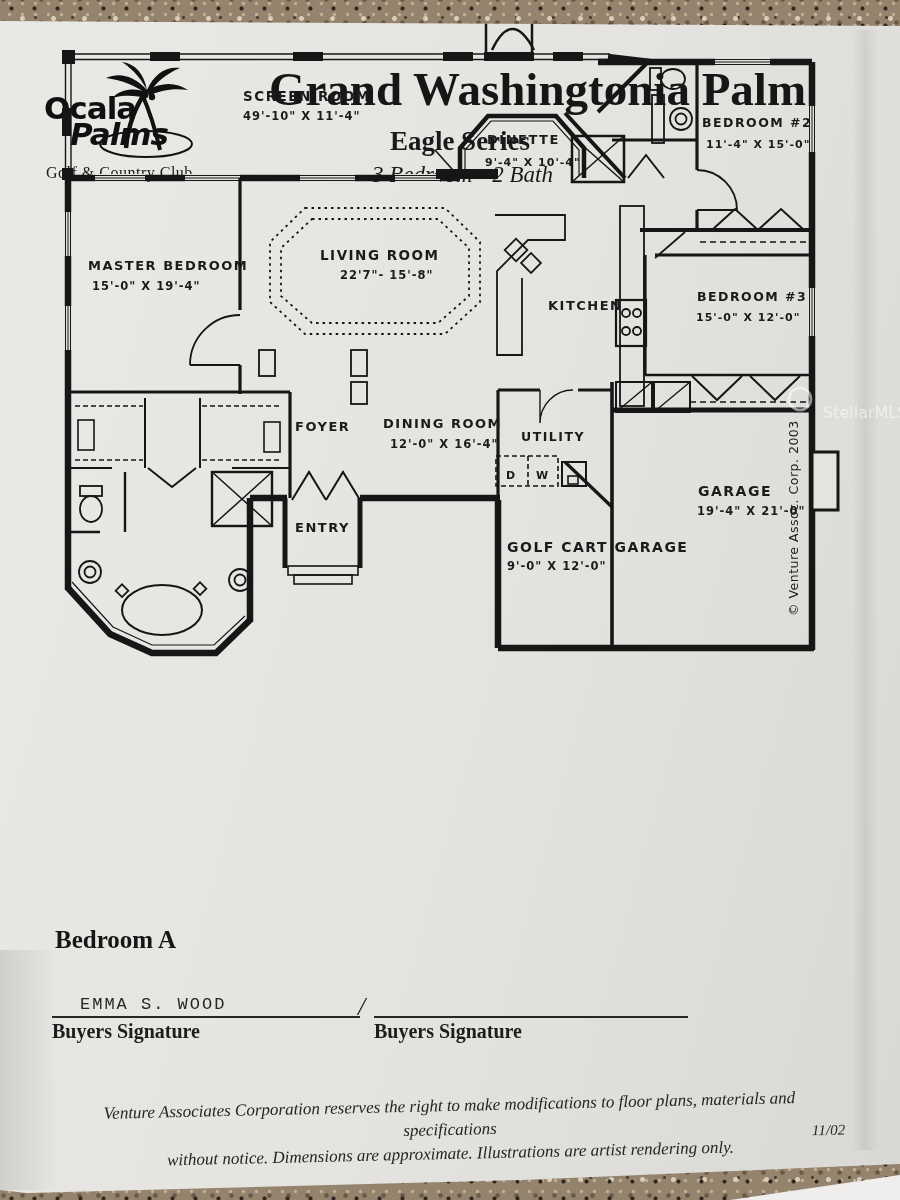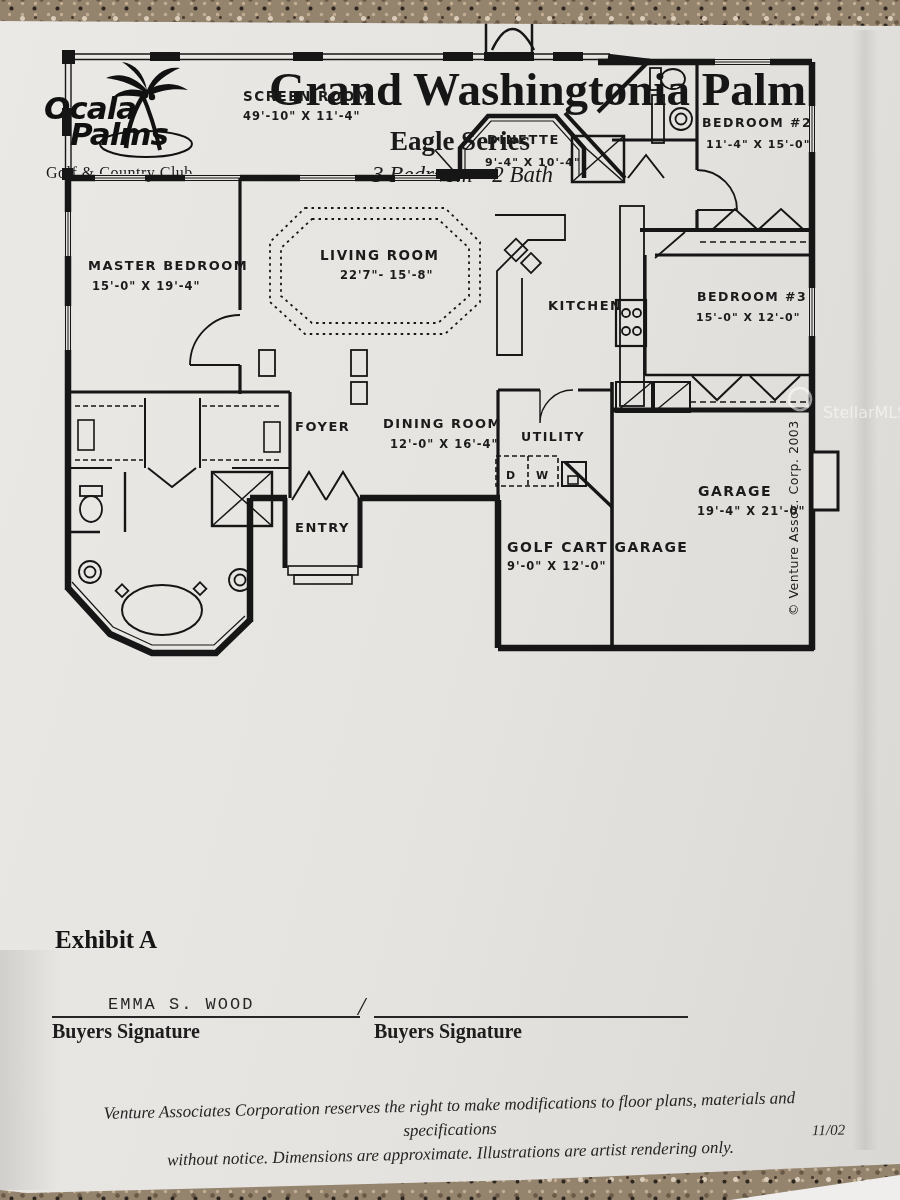--- a/index.html
+++ b/index.html
@@ -30,34 +30,34 @@
     position:absolute;left:852px;top:30px;width:26px;height:1120px;
     background:linear-gradient(90deg,transparent,rgba(0,0,0,0.07),transparent);
   }
   .shade-bl{
     position:absolute;left:0;top:950px;width:60px;height:240px;
     background:linear-gradient(90deg,rgba(0,0,0,0.10),transparent);
   }
   
   .logo-wrap{position:absolute;left:40px;top:56px;width:200px;height:140px;color:#101010;}
   .logo-palm{position:absolute;left:52px;top:0px;}
-  .logo-line1{position:absolute;left:4px;top:34px;font-family:"DejaVu Sans",sans-serif;font-style:italic;font-weight:800;font-size:31px;letter-spacing:-1px;}
+  .logo-line1{position:absolute;left:4px;top:34px;font-family:"DejaVu Sans",sans-serif;font-weight:800;font-size:31px;letter-spacing:-1px;}
   .logo-line2{position:absolute;left:30px;top:60px;font-family:"DejaVu Sans",sans-serif;font-style:italic;font-weight:800;font-size:31px;letter-spacing:-1px;}
   .logo-sub{position:absolute;left:6px;top:108px;font-size:16px;letter-spacing:0.5px;color:#1c1c1c;}
   .title{position:absolute;left:195px;top:62px;width:685px;text-align:center;font-size:47px;font-weight:600;color:#161616;letter-spacing:0px;}
   .series{position:absolute;left:195px;top:126px;width:530px;text-align:center;font-size:27px;font-weight:600;color:#1a1a1a;}
   .spec{position:absolute;left:195px;top:162px;width:535px;text-align:center;font-size:23px;font-style:italic;color:#1a1a1a;}
   
   #plan{position:absolute;left:0;top:0;}
   .rlabel{font-family:"DejaVu Sans",sans-serif;font-weight:bold;fill:#1b1b1b;letter-spacing:1.5px;}
   .rdims{font-family:"DejaVu Sans",sans-serif;font-weight:bold;fill:#1b1b1b;letter-spacing:1px;}
   
   .exhibit{position:absolute;left:55px;top:926px;font-size:25px;font-weight:600;color:#161616;}
   .sig-line{position:absolute;border-top:2px solid #262626;height:0;}
-  .sig-name{position:absolute;left:108px;top:995px;font-family:"Liberation Mono",monospace;font-size:17px;letter-spacing:2px;color:#262626;}
+  .sig-name{position:absolute;left:80px;top:995px;font-family:"Liberation Mono",monospace;font-size:17px;letter-spacing:2px;color:#262626;}
   .sig-slash{position:absolute;left:358px;top:992px;font-size:26px;font-style:italic;color:#222;}
   .sig-label{position:absolute;top:1020px;font-size:20px;font-weight:600;color:#1d1d1d;text-align:center;}
   .disclaimer{position:absolute;left:60px;top:1094px;width:780px;text-align:center;font-style:italic;font-weight:500;font-size:17px;color:#242424;transform:rotate(-1.3deg);line-height:24px;}
   .datecode{position:absolute;left:812px;top:1122px;font-size:15px;font-style:italic;color:#2a2a2a;transform:rotate(-1.3deg);}
 </style>
 </head>
 <body>
 
 <div id="stage">
   <div id="under-sheet"></div>
@@ -308,21 +308,21 @@
       </g>
 
       <text transform="translate(798,806) rotate(-90)" font-family="DejaVu Sans, sans-serif" font-size="12.5" fill="#202020" letter-spacing="0.5">© Venture Assoc. Corp. 2003</text>
 
       <g opacity="0.55">
         <circle cx="800" cy="589" r="11" fill="none" stroke="#ffffff" stroke-width="2.6"></circle>
         <text x="823" y="608" font-family="DejaVu Sans, sans-serif" font-size="16" fill="#ffffff">StellarMLS</text>
       </g>
     </svg>
 
-    <div class="exhibit">Exhibit A</div>
+    <div class="exhibit">Bedroom A</div>
 
     <div class="sig-name">EMMA S. WOOD</div>
     <div class="sig-line" style="left:52px;top:1016px;width:308px;"></div>
     <div class="sig-slash">/</div>
     <div class="sig-line" style="left:374px;top:1016px;width:314px;"></div>
     <div class="sig-label" style="left:52px;">Buyers Signature</div>
     <div class="sig-label" style="left:374px;">Buyers Signature</div>
 
     <div class="disclaimer">
       <div>Venture Associates Corporation reserves the right to make modifications to floor plans, materials and specifications</div>

